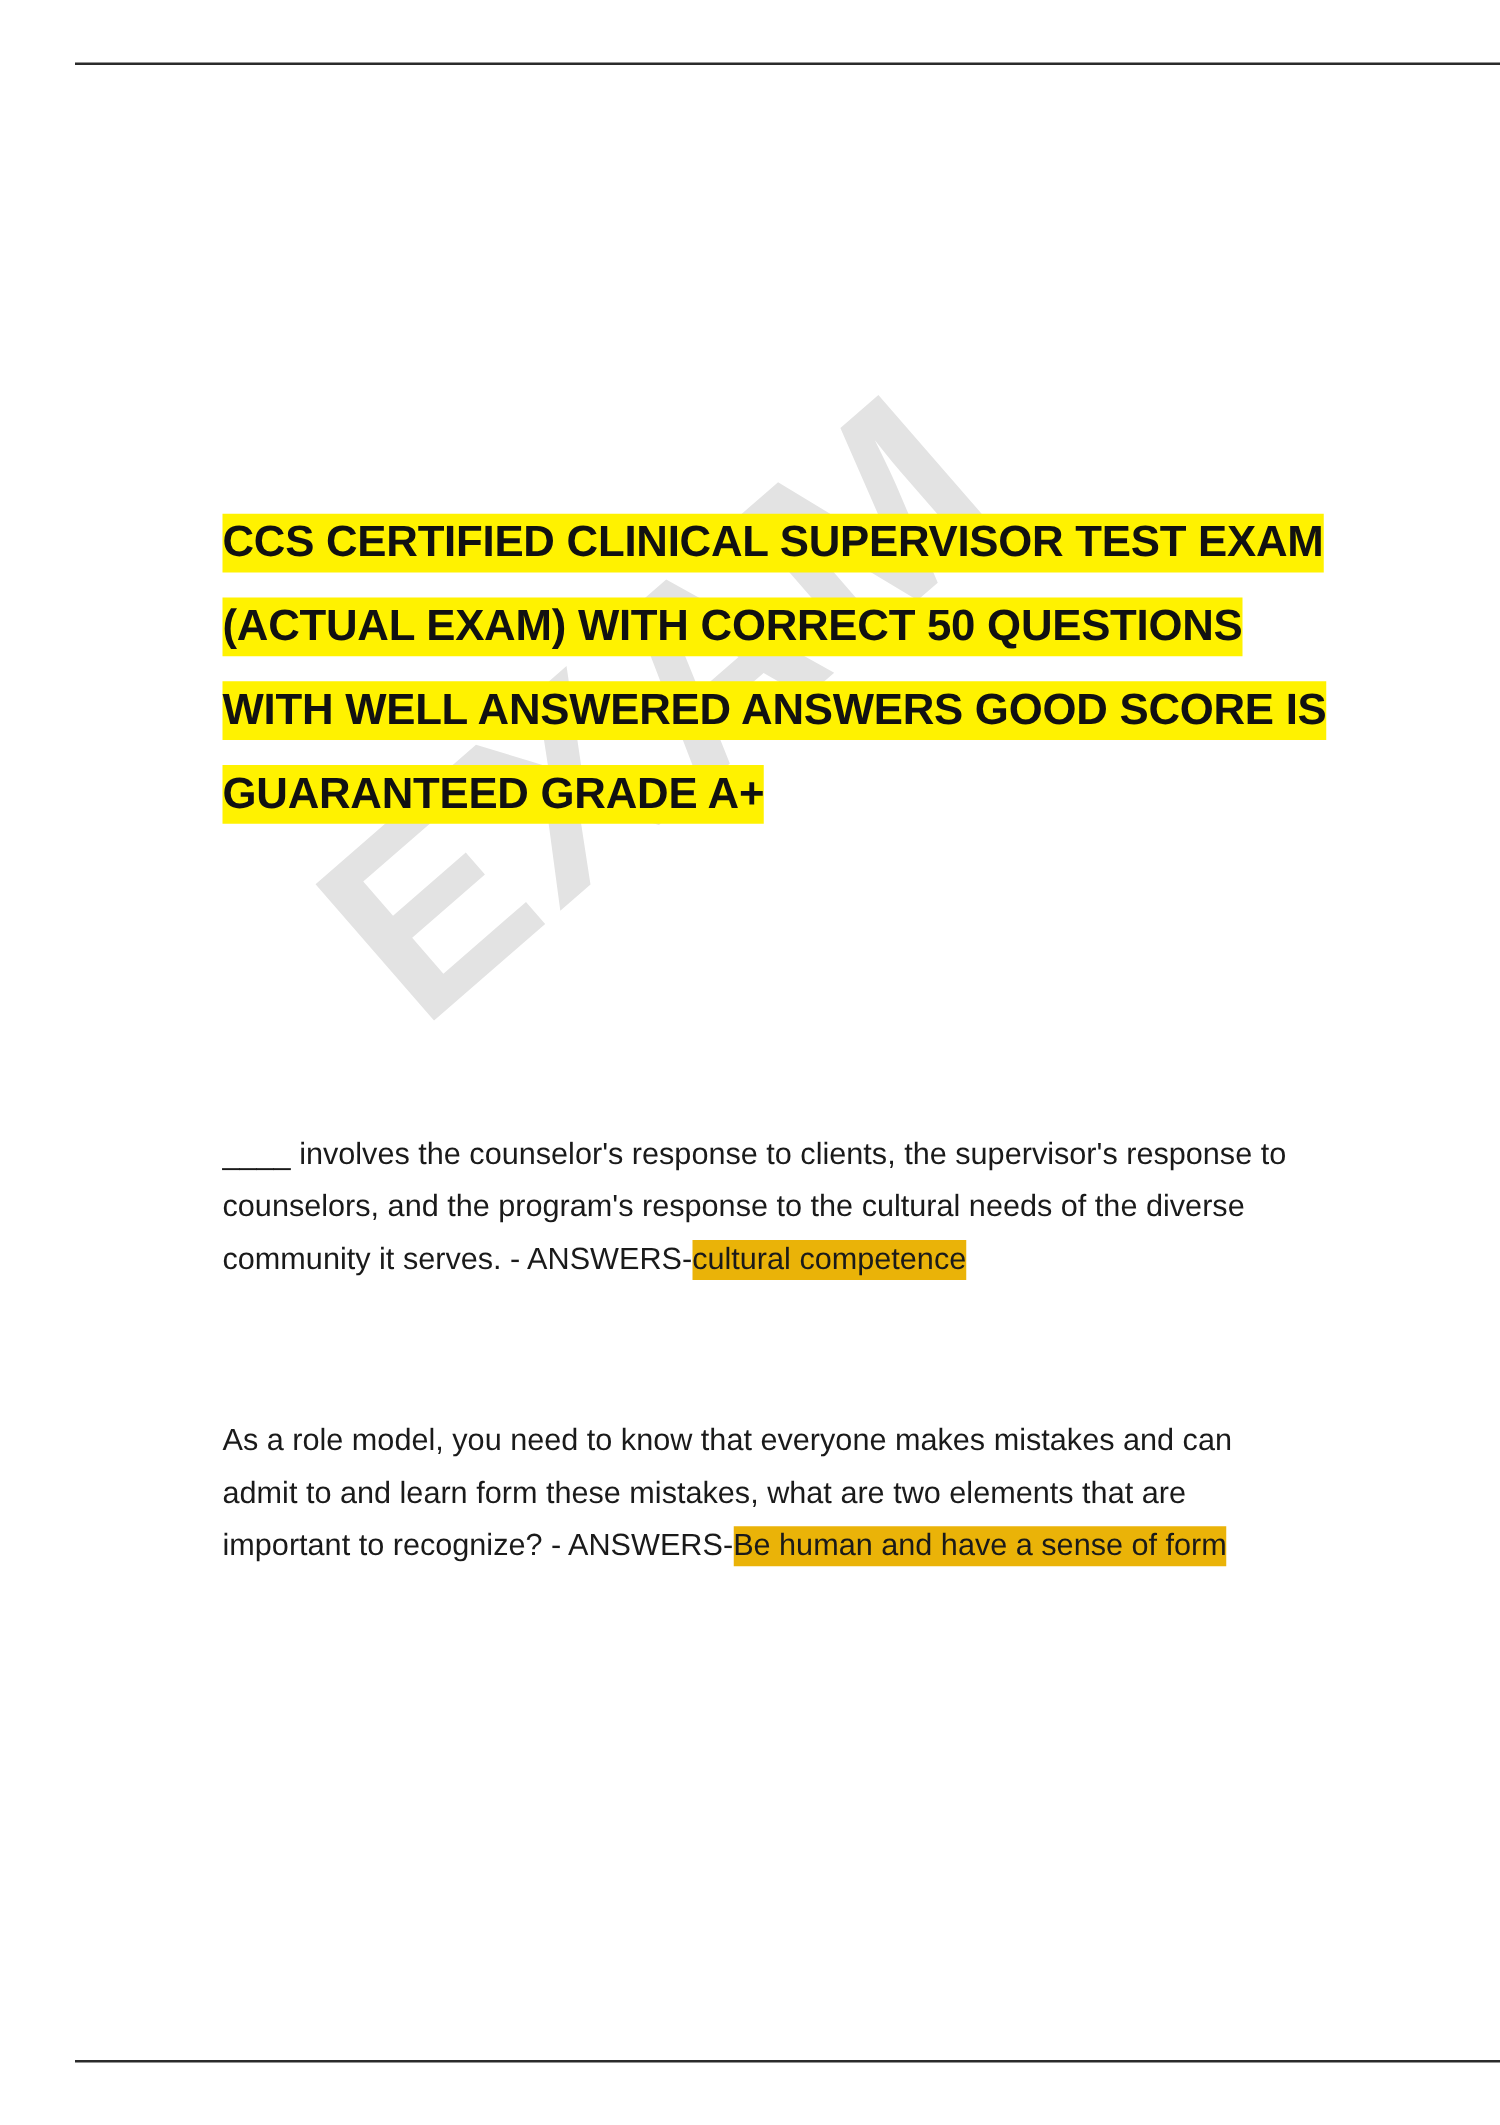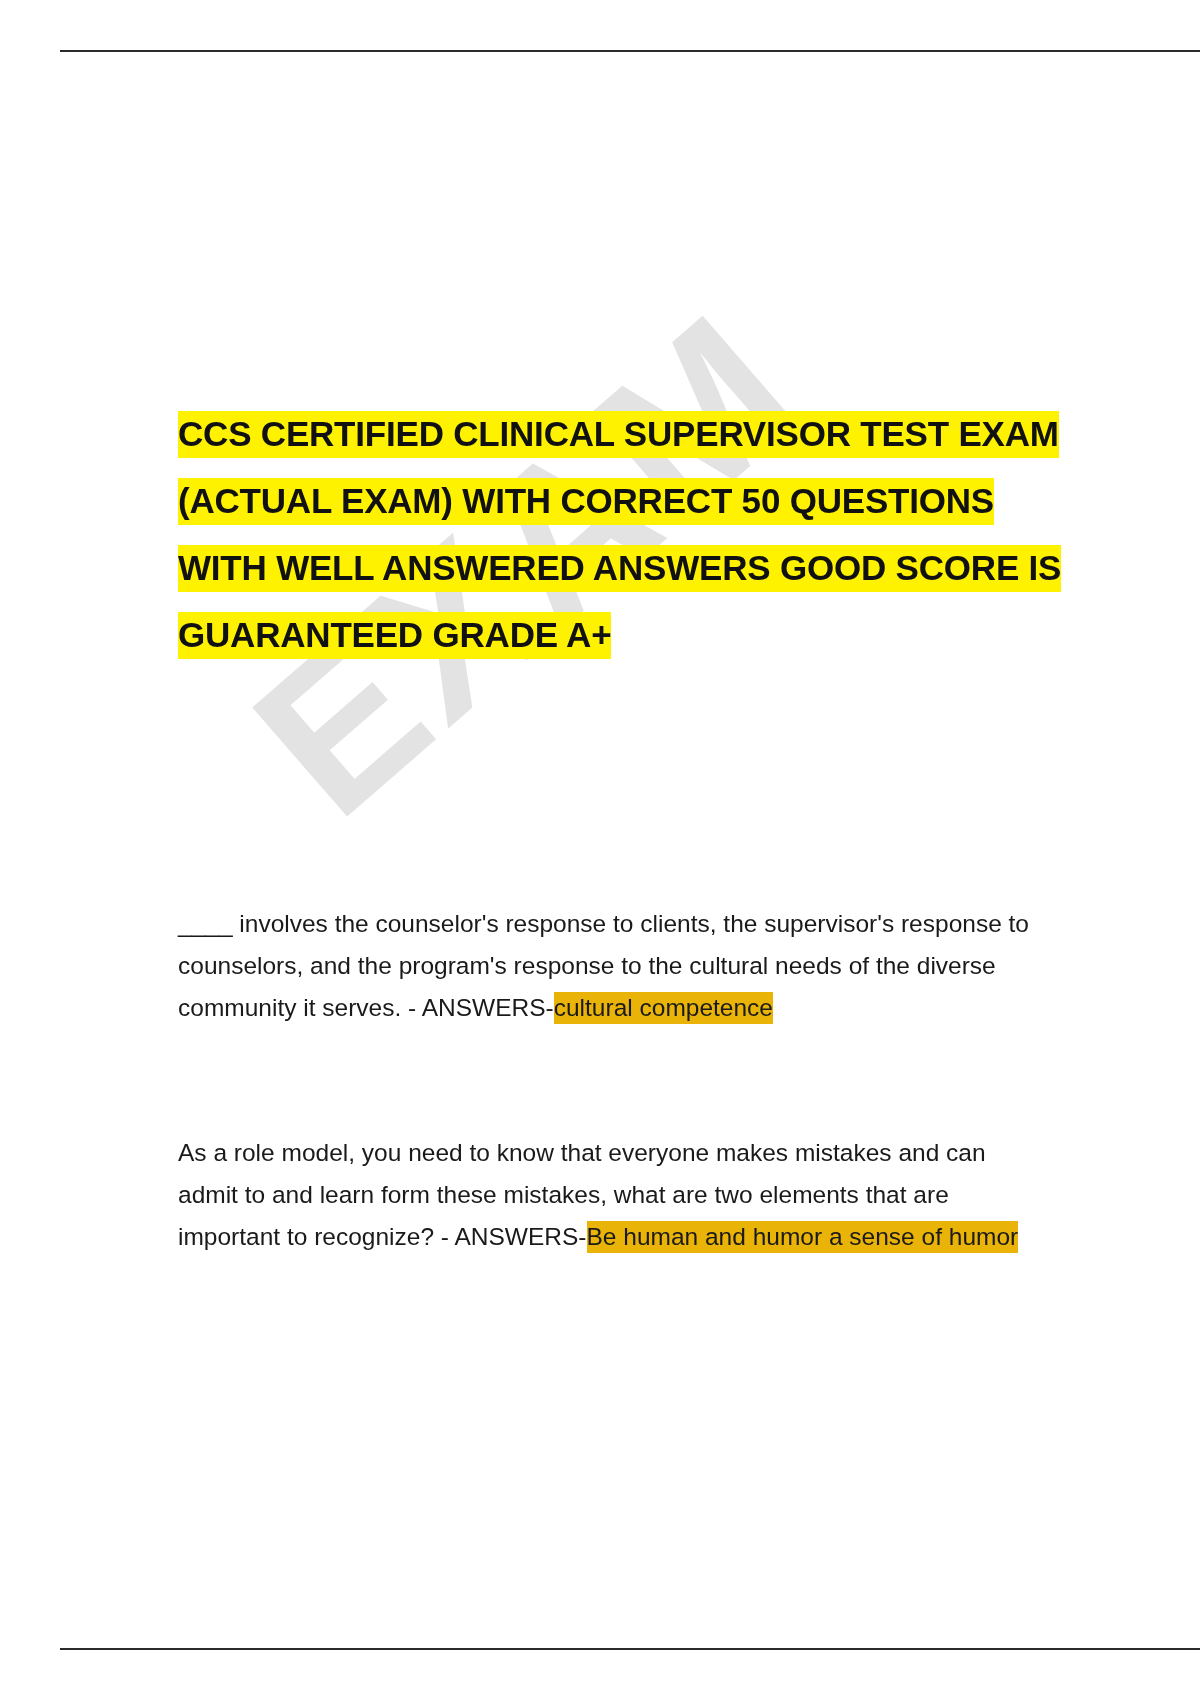--- a/index.html
+++ b/index.html
@@ -129,19 +129,19 @@
 
   <div class="content">
 
     <h1 class="doc-title"><span class="hl">CCS CERTIFIED CLINICAL SUPERVISOR TEST EXAM (ACTUAL EXAM) WITH CORRECT 50 QUESTIONS WITH WELL ANSWERED ANSWERS GOOD SCORE IS GUARANTEED GRADE A+</span></h1>
 
     <p class="qa-block qa-1">
       <span class="ans-label">____ involves the counselor's response to clients, the supervisor's response to counselors, and the program's response to the cultural needs of the diverse community it serves. - ANSWERS-</span><span class="hl">cultural competence</span>
     </p>
 
     <p class="qa-block qa-2">
-      <span class="ans-label">As a role model, you need to know that everyone makes mistakes and can admit to and learn form these mistakes, what are two elements that are important to recognize? - ANSWERS-</span><span class="hl">Be human and humor a sense of humor</span>
+      <span class="ans-label">As a role model, you need to know that everyone makes mistakes and can admit to and learn form these mistakes, what are two elements that are important to recognize? - ANSWERS-</span><span class="hl">Be human and have a sense of form</span>
     </p>
 
   </div>
 
   <div class="rule-bottom"></div>
 </div>
 
 </body></html>

